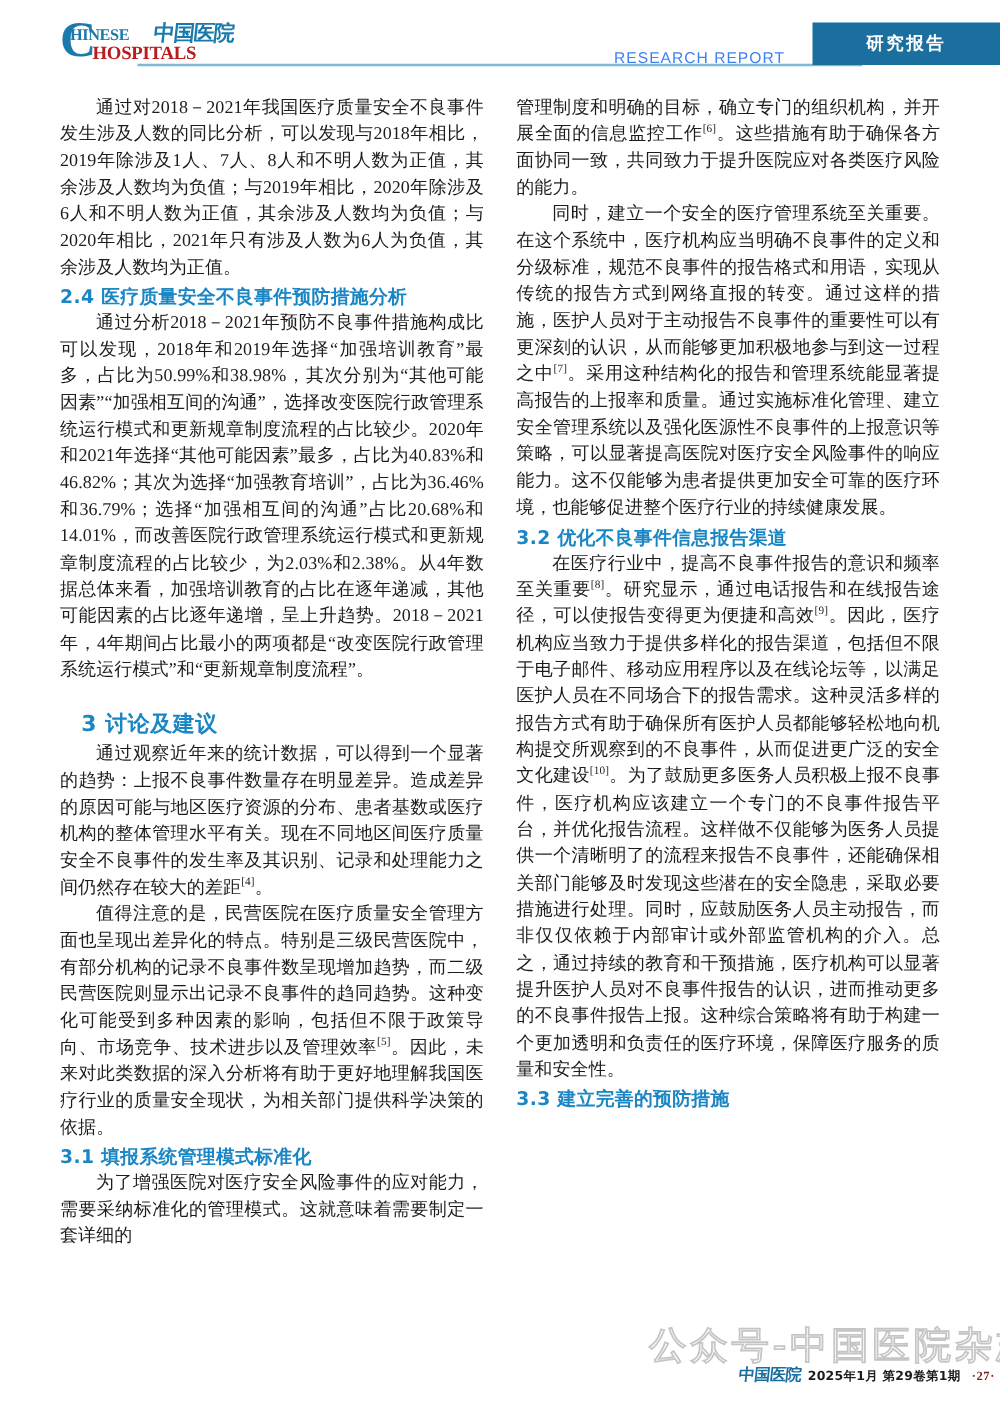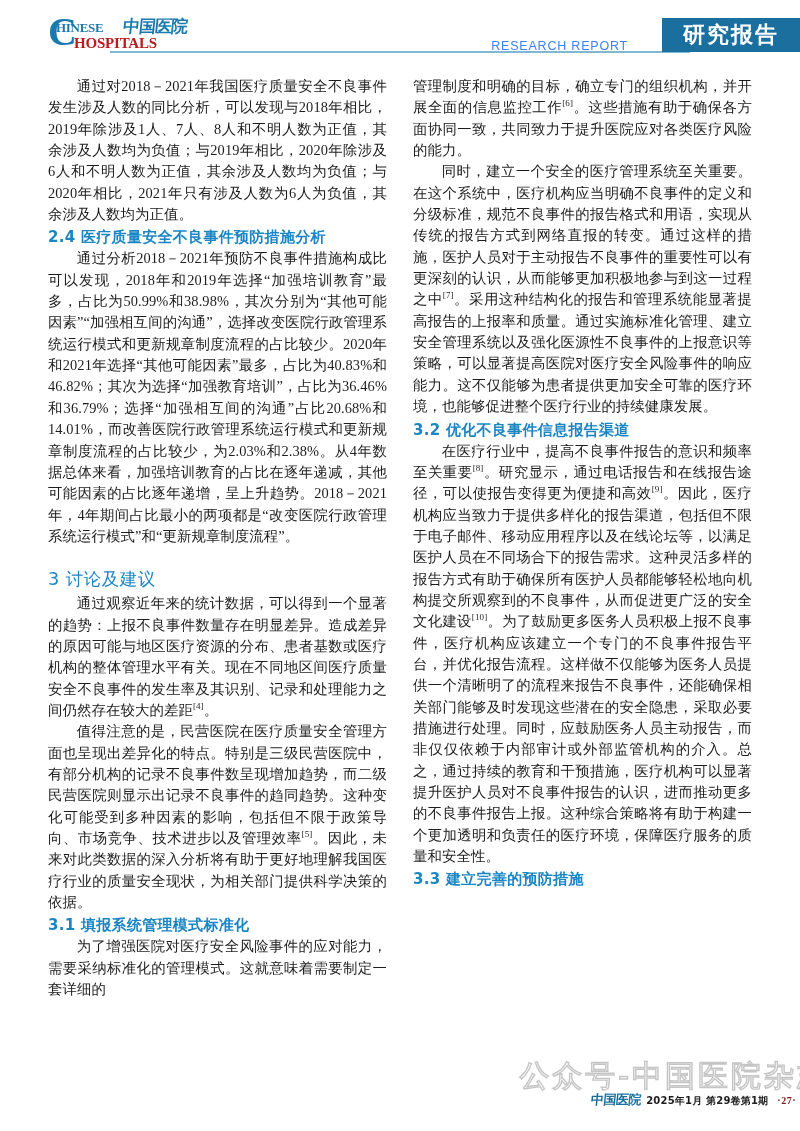--- a/index.html
+++ b/index.html
@@ -91,26 +91,26 @@
     font-family: "Liberation Sans", sans-serif;
     font-size: 12.5px;
     letter-spacing: 0.8px;
     color: #3b82f6;
     white-space: nowrap;
   }
   .header-tag {
     position: absolute;
     right: 0;
     top: 18px;
-    width: 138px;
+    width: 150px;
     height: 34px;
     background: #1a6f9e;
     color: #ffffff;
     font-family: "DejaVu Sans", sans-serif;
-    font-size: 22px;
+    font-size: 14px;
     font-weight: bold;
     letter-spacing: 2px;
     display: flex;
     align-items: center;
     justify-content: center;
   }
 
   
   .columns {
     position: absolute;
@@ -143,23 +143,23 @@
     font-family: "DejaVu Sans", sans-serif;
     font-size: 15px;
     font-weight: bold;
     color: #1a86c4;
     margin: 3px 0 1px 0;
     letter-spacing: 0.3px;
   }
   .h1 {
     font-family: "DejaVu Sans", sans-serif;
     font-size: 17.5px;
-    font-weight: normal;
+    font-weight: bold;
     color: #1a86c4;
-    margin: 20px 0 2px 0;
+    margin: 20px 0 2px 17px;
     letter-spacing: 0.5px;
   }
   .sup {
     font-size: 9px;
     vertical-align: super;
     line-height: 0;
   }
 
   
   .footer {

